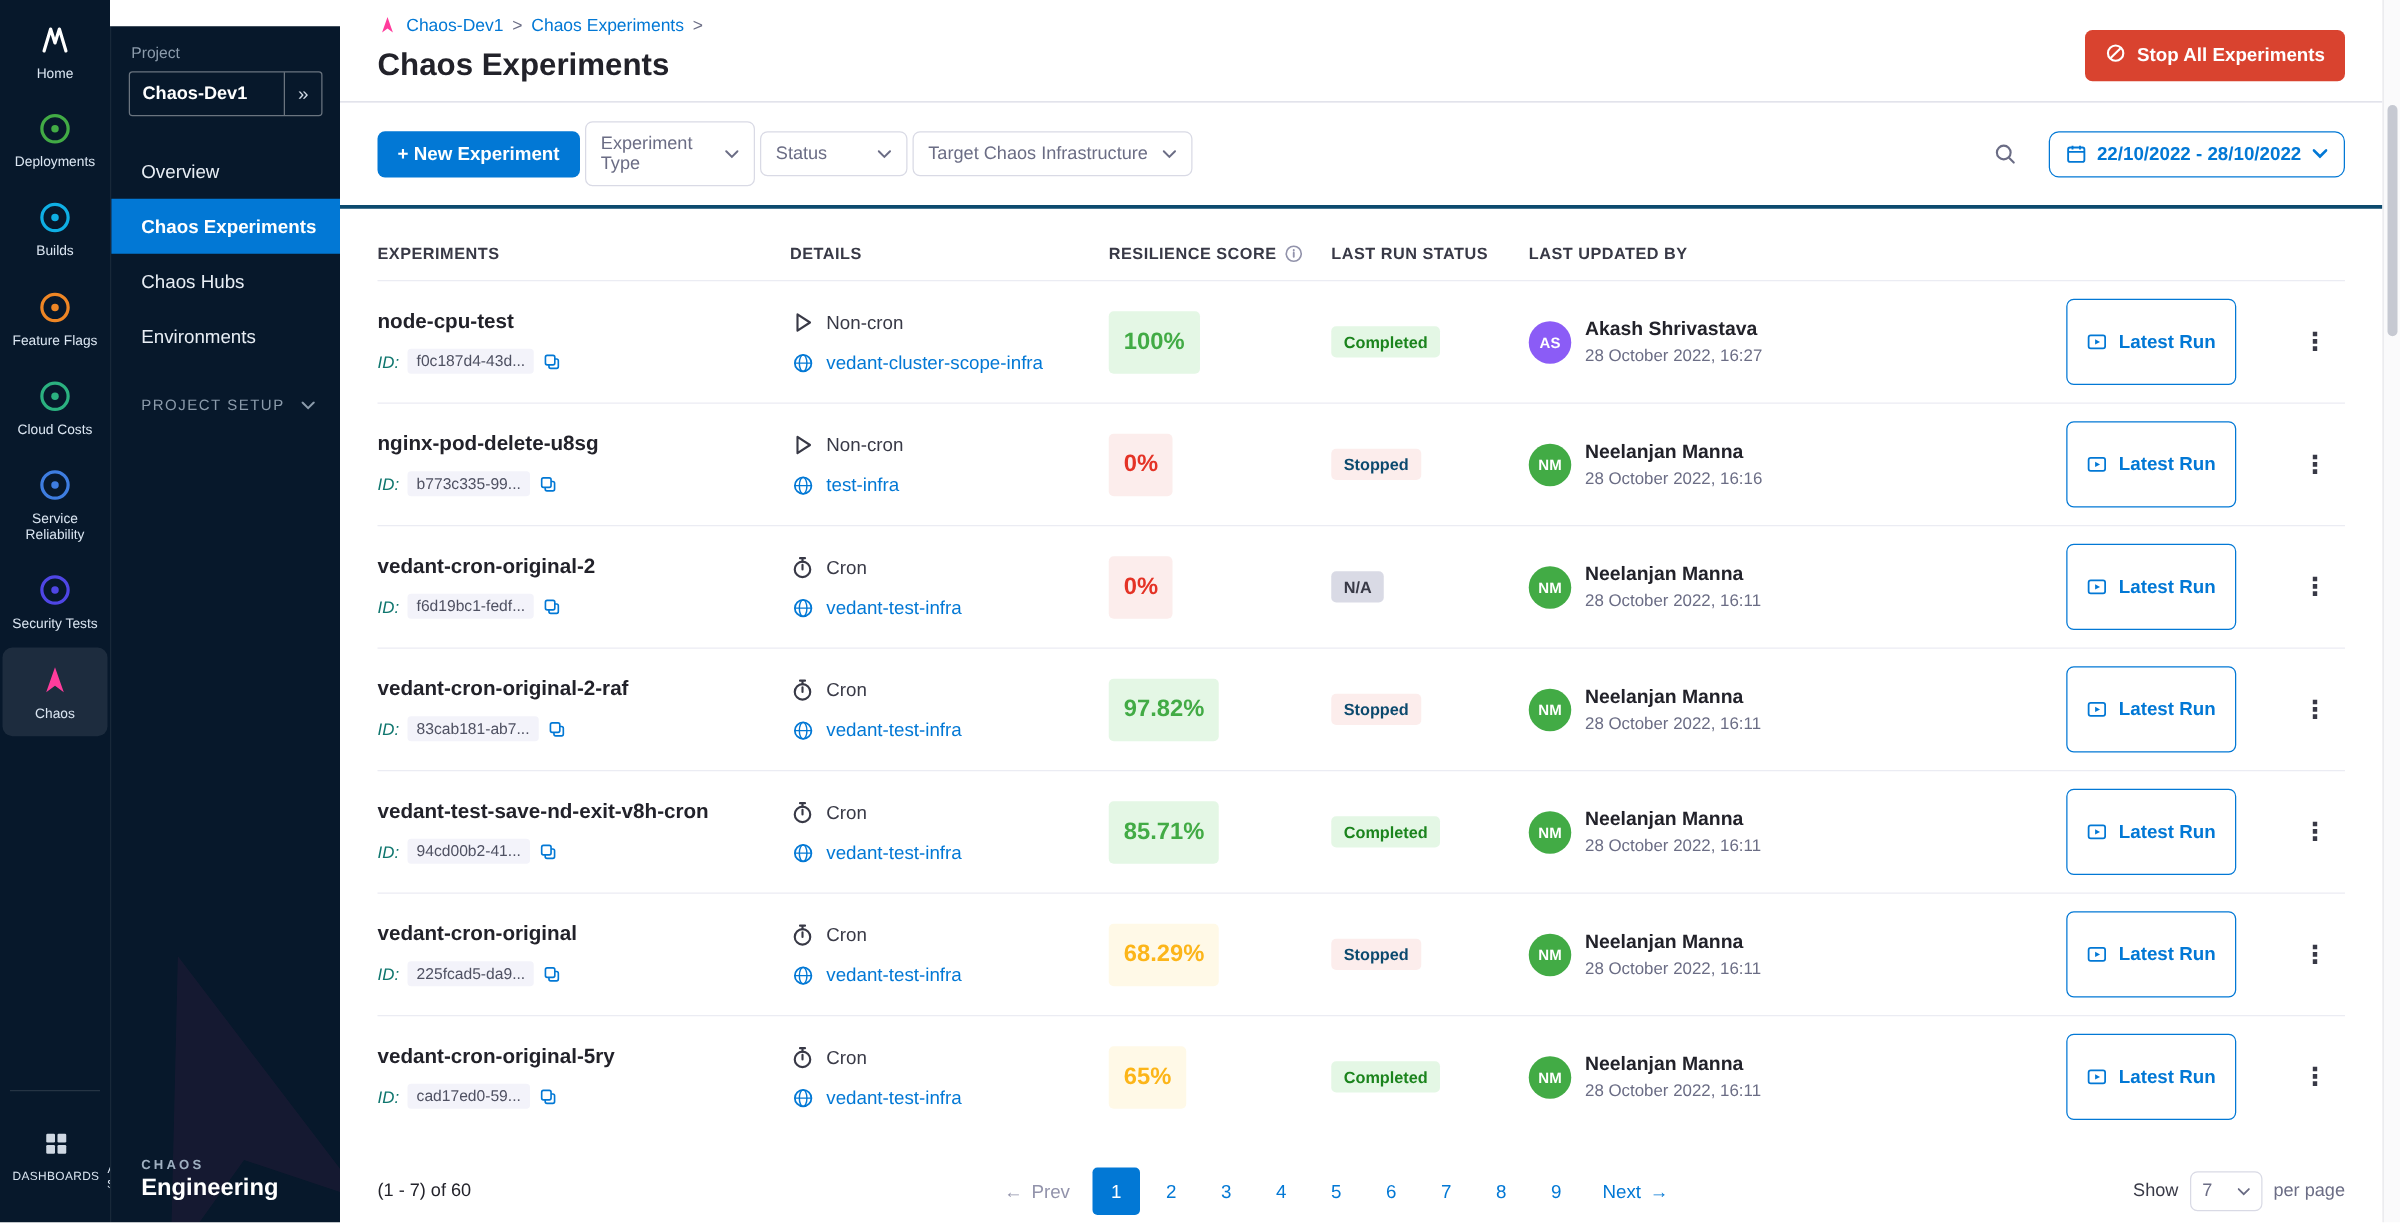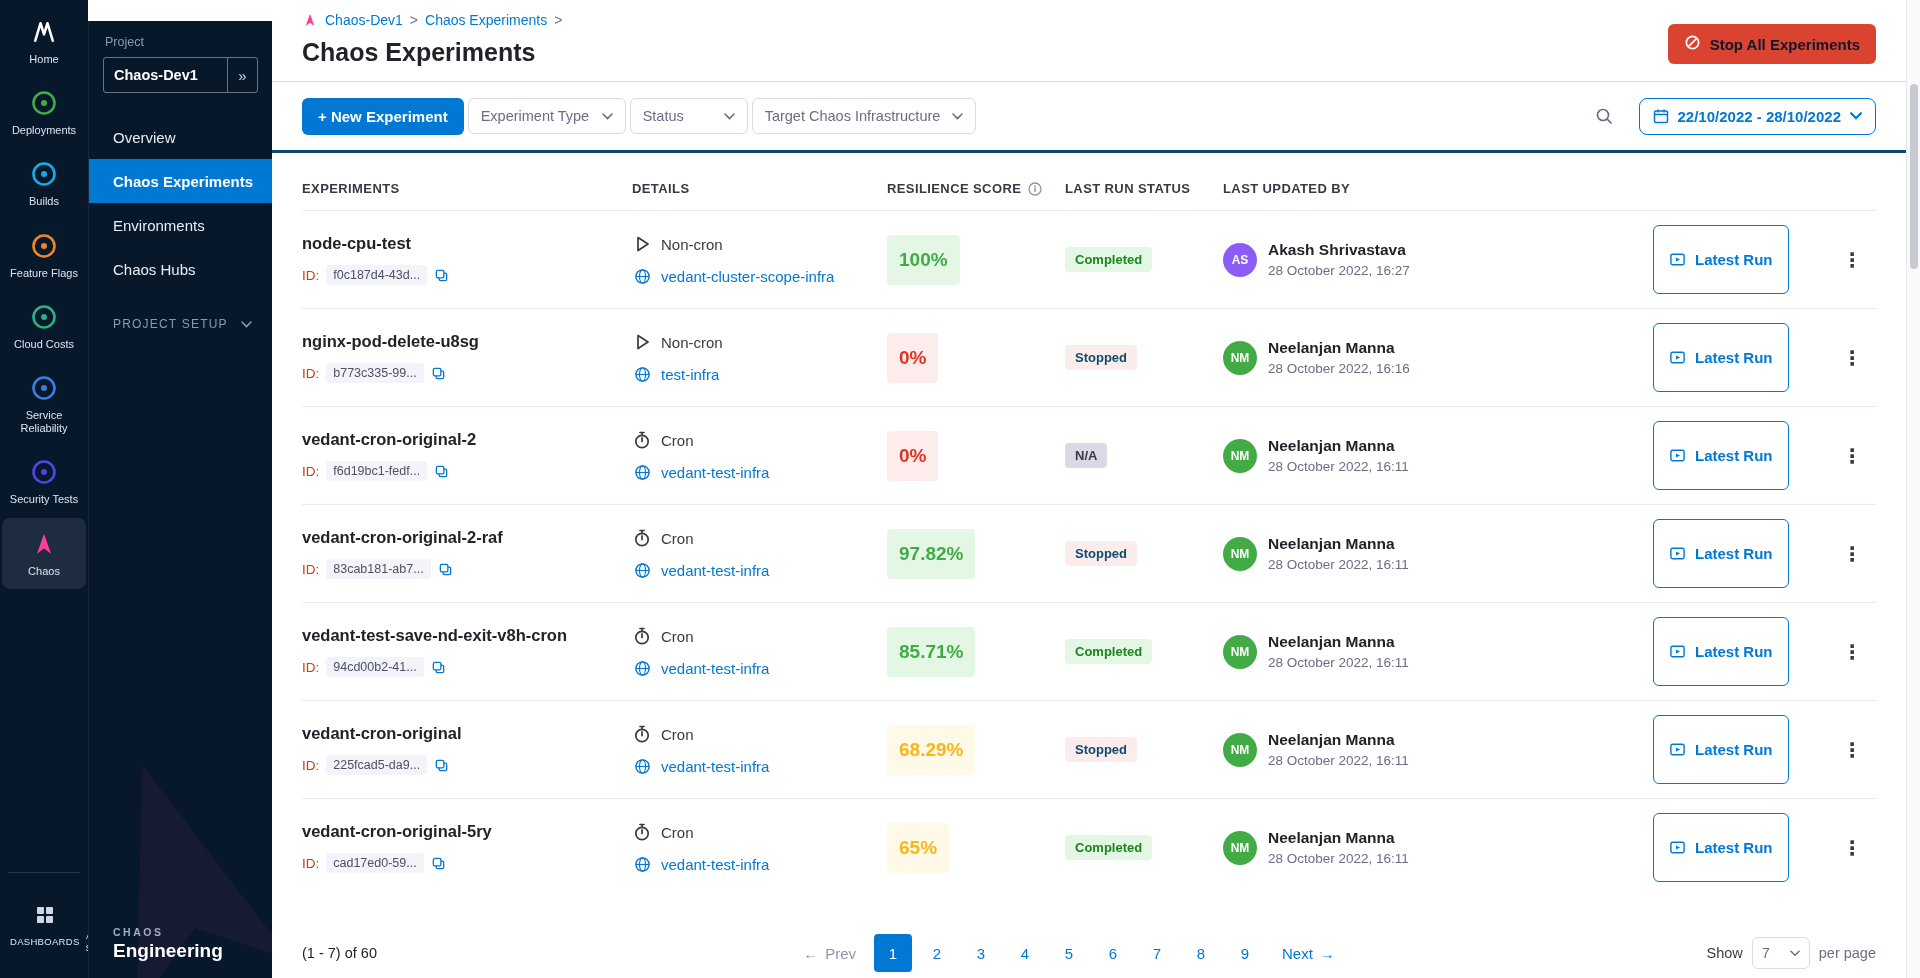--- a/index.html
+++ b/index.html
@@ -37,43 +37,43 @@
   .watermark{position:absolute;bottom:-50px;left:-60px;opacity:.06;transform:rotate(-18deg);pointer-events:none;}
 
   
   .main{flex:1;display:flex;flex-direction:column;min-width:0;background:#fff;}
   .page-header{position:relative;padding:12px 30px 14px;border-bottom:1px solid #d9dae5;}
   .breadcrumb{display:flex;align-items:center;gap:7px;font-size:14px;}
   .crumb-ic{display:flex;}
   .crumb-link{color:#0278d5;cursor:pointer;}
   .crumb-sep{color:#6b6d85;}
   .page-title{margin-top:10px;font-size:25px;font-weight:700;color:#22222a;}
-  .stop-btn{position:absolute;right:30px;top:24px;background:#d9432f;color:#0f172a;display:flex;align-items:center;gap:9px;font-size:15px;font-weight:700;padding:10px 16px;border-radius:6px;}
+  .stop-btn{position:absolute;right:30px;top:24px;background:#d9432f;color:#ffffff;display:flex;align-items:center;gap:9px;font-size:15px;font-weight:700;padding:10px 16px;border-radius:6px;}
 
   .toolbar{display:flex;align-items:center;gap:4px;padding:15px 30px;border-bottom:3px solid #0c4a6e;}
   .primary-btn{background:#0278d5;color:#fff;font-size:15px;font-weight:600;padding:10px 16px;border-radius:6px;}
   .select{border:1px solid #d9dae5;border-radius:6px;background:#fff;display:flex;align-items:center;justify-content:space-between;gap:10px;padding:9px 12px;font-size:14.5px;color:#6b6d85;cursor:pointer;}
-  .sel-w1{width:158px;}.sel-w2{width:118px;}.sel-w3{width:224px;}
+  .sel-w1{width:136px;}.sel-w2{width:118px;}.sel-w3{width:224px;}
   .chev{display:flex;align-items:center;color:#6b6d85;}
   .toolbar-right{margin-left:auto;display:flex;align-items:center;gap:16px;}
   .search-btn{width:38px;height:38px;display:flex;align-items:center;justify-content:center;border-radius:6px;}
   .date-btn{border:1.5px solid #0278d5;color:#0278d5;background:#fff;display:flex;align-items:center;gap:9px;font-size:15px;font-weight:700;padding:9px 13px;border-radius:8px;}
   .date-btn .chev{color:#0278d5;}
 
   
   .table{flex:1;padding:0 30px;display:flex;flex-direction:column;overflow:hidden;}
   .thead,.trow{display:grid;grid-template-columns:330px 255px 178px 158px 310px 1fr 175px 48px;align-items:center;}
   .thead{padding:28px 0 14px;}
   .thead>span{font-size:13px;font-weight:700;color:#383946;letter-spacing:.4px;}
   .col-score{display:flex;align-items:center;gap:7px;}
   .info{display:flex;cursor:pointer;}
   .trow{border-top:1px solid #ebecf3;min-height:98px;padding:13px 0;}
   .exp-name{font-size:16.5px;font-weight:700;color:#22222a;cursor:pointer;}
   .exp-id{display:flex;align-items:center;gap:7px;margin-top:12px;}
-  .id-lbl{font-size:13.5px;color:#c2410c;}
+  .id-lbl{font-size:13.5px;color:#0f766e;font-style:italic;}
   .id-chip{font-size:12.5px;color:#4f5162;background:#f3f3fa;border-radius:3px;padding:3px 7px;}
   .copy{display:flex;cursor:pointer;}
   .det-line{display:flex;align-items:center;gap:9px;font-size:15px;color:#383946;}
   .det-line + .det-line{margin-top:14px;}
   .ticon,.gicon{display:flex;width:20px;justify-content:center;}
   .infra-link{color:#0278d5;cursor:pointer;}
   .score-pill{display:inline-block;min-width:46px;text-align:center;font-size:19px;font-weight:700;border-radius:4px;padding:14px 12px;}
   .tone-good{background:#e4f7e5;color:#42ab45;}
   .tone-bad{background:#fcedec;color:#e43326;}
   .tone-warn{background:#fff9e7;color:#fcb519;}
@@ -209,22 +209,22 @@
 
   <nav class="projnav">
     <div class="proj-label">Project</div>
     <div class="proj-box">
       <span class="proj-name">Chaos-Dev1</span>
       <span class="proj-collapse">»</span>
     </div>
     <div id="projnav-items">
         <div class="nav-item">Overview</div>
         <div class="nav-item active">Chaos Experiments</div>
+        <div class="nav-item">Chaos Hubs</div>
         <div class="nav-item">Environments</div>
-        <div class="nav-item">Chaos Hubs</div>
       </div>
     <div class="setup-row">
       <span>PROJECT SETUP</span>
       <span class="chev">
         <svg width="11" height="7" viewBox="0 0 11 7">
             <path d="M1 1l4.5 4.5L10 1" fill="none" stroke="#8b9bab" stroke-width="1.6" stroke-linecap="round"></path>
           </svg>
       </span>
     </div>
     <div class="brand">

